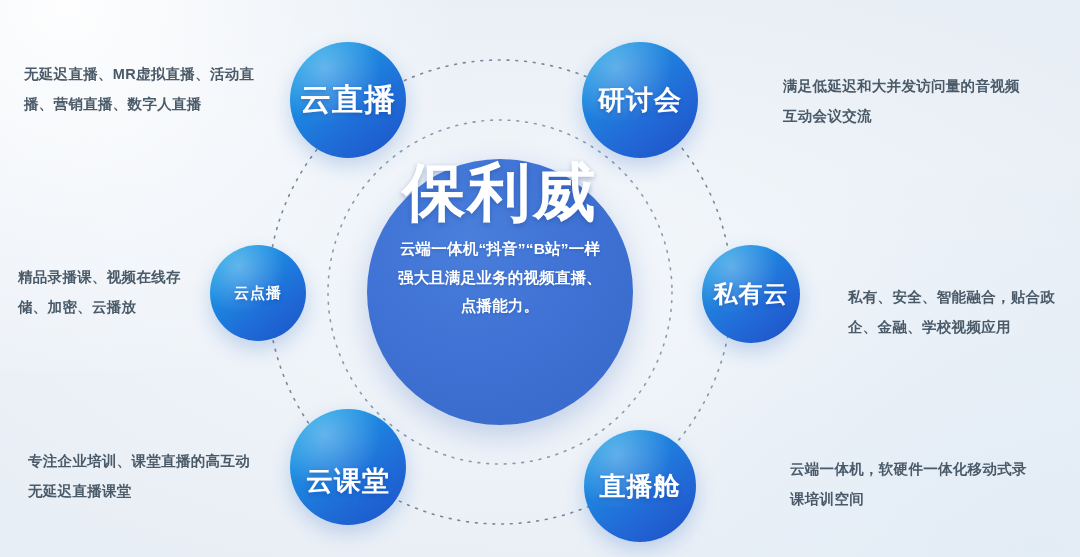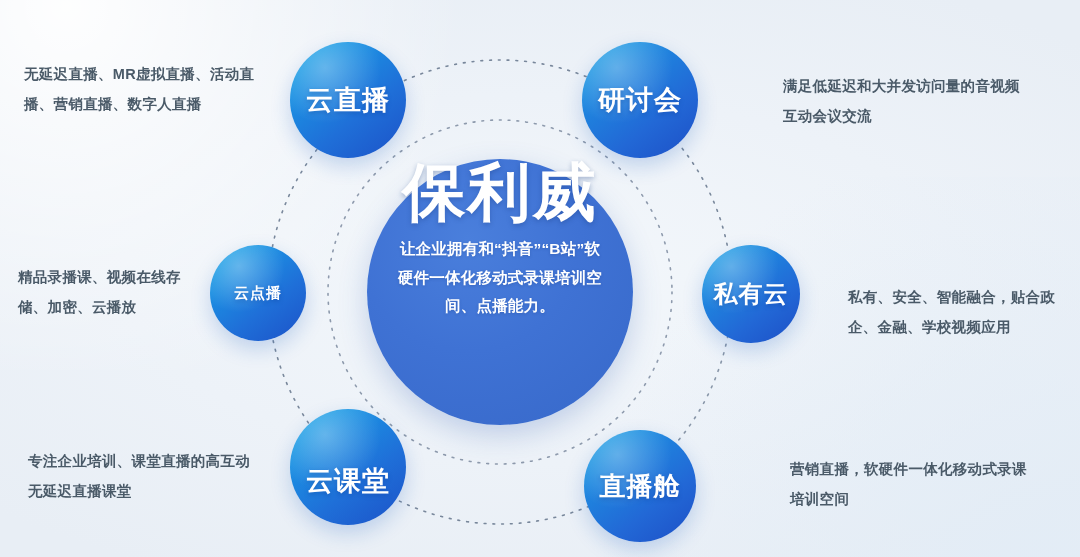--- a/index.html
+++ b/index.html
@@ -107,21 +107,21 @@
       linear-gradient(142deg, #0fa8e8 0%, #1b8fe2 28%, #1f6fd8 62%, #1c52c8 100%);
   }
   .bubble.grad-b {
     background:
       radial-gradient(circle at 30% 22%, rgba(255,255,255,0.30) 0%, rgba(255,255,255,0) 46%),
       linear-gradient(142deg, #18a6e6 0%, #1e87df 30%, #2268d6 66%, #1d4fc6 100%);
   }
 
   
   .b-live      { left: 290px; top:  42px; width: 116px; height: 116px; }
-  .b-live span { font-size: 27px; font-family: Liberation Serif, serif; }
+  .b-live span { font-size: 31px; font-family: Liberation Serif, serif; }
 
   .b-seminar      { left: 582px; top:  42px; width: 116px; height: 116px; }
   .b-seminar span { font-size: 27px; }
 
   .b-vod      { left: 210px; top: 245px; width:  96px; height:  96px; }
   .b-vod span { font-size: 15px; }
 
   .b-private      { left: 702px; top: 245px; width:  98px; height:  98px; }
   .b-private span { font-size: 24px; }
 
@@ -158,21 +158,21 @@
 
   <svg class="rings" viewBox="0 0 1080 557" width="1080" height="557" aria-hidden="true">
 
     <circle cx="500" cy="292" r="232" fill="none" stroke="#64748b" stroke-width="1.6" stroke-dasharray="1.8 7" stroke-linecap="round" opacity="0.85"></circle>
 
     <circle cx="500" cy="292" r="172" fill="none" stroke="#64748b" stroke-width="1.6" stroke-dasharray="1.8 7" stroke-linecap="round" opacity="0.7"></circle>
   </svg>
 
   <div class="center-circle">
     <div class="center-title">保利威</div>
-    <div class="center-sub">让企业拥有和“抖音”“B站”软硬件一体化移动式录课培训空间、点播能力。</div>
+    <div class="center-sub">云端一体机“抖音”“B站”一样强大且满足业务的视频直播、点播能力。</div>
   </div>
 
   <div class="bubble grad-a b-live">
     <span>云直播</span>
   </div>
 
   <div class="bubble grad-b b-seminar">
     <span>研讨会</span>
   </div>
 
@@ -190,15 +190,15 @@
 
   <div class="bubble grad-b b-cabin">
     <span>直播舱</span>
   </div>
 
   <div class="note left n-live">无延迟直播、MR虚拟直播、活动直播、营销直播、数字人直播</div>
   <div class="note right n-seminar">满足低延迟和大并发访问量的音视频互动会议交流</div>
   <div class="note left n-vod">精品录播课、视频在线存储、加密、云播放</div>
   <div class="note left n-class">专注企业培训、课堂直播的高互动无延迟直播课堂</div>
   <div class="note right n-private">私有、安全、智能融合，贴合政企、金融、学校视频应用</div>
-  <div class="note right n-cabin">营销直播，软硬件一体化移动式录课培训空间</div>
+  <div class="note right n-cabin">云端一体机，软硬件一体化移动式录课培训空间</div>
 
 </div>
 
 </body></html>

